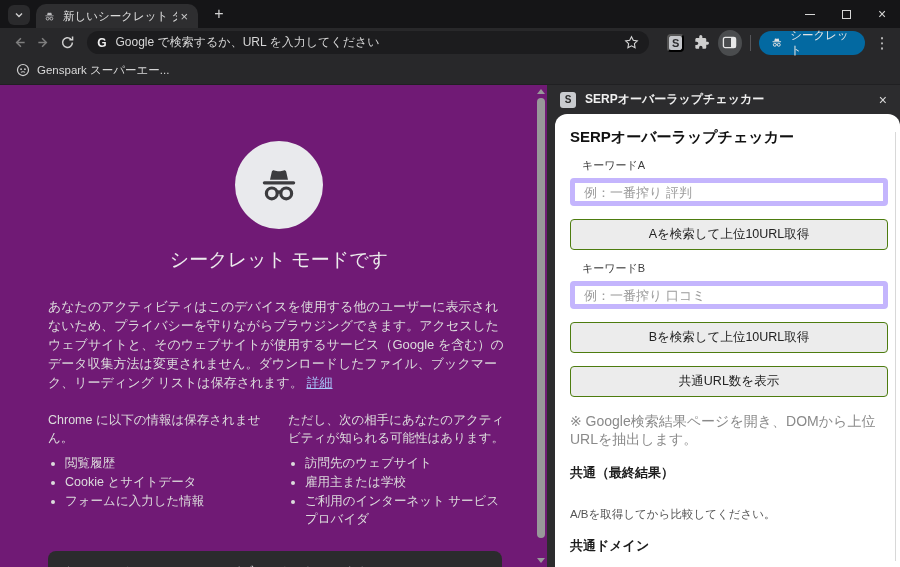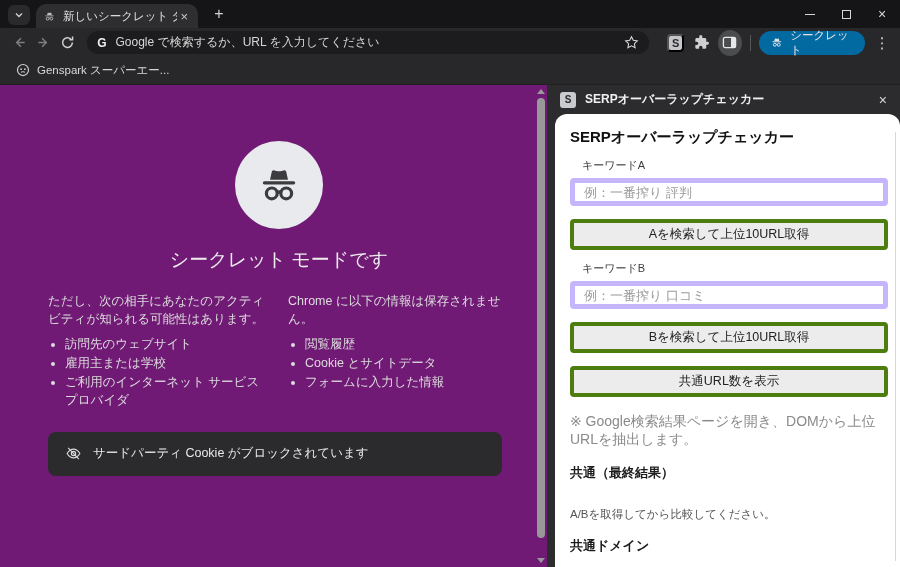--- a/index.html
+++ b/index.html
@@ -88,21 +88,21 @@
   .sp-close { margin-left:auto; background:none; border:none; color:#dadada; font-size:14px; cursor:pointer; }
   .sp-card { position:relative; flex:1; margin-left:8px; background:#ffffff; border-radius:12px 12px 0 0;
              padding:14px 13px 0 15px; overflow:hidden; }
   .sp-track { position:absolute; top:18px; bottom:6px; right:4px; width:1px; background:#d8d8d8; }
   .sp-heading { font-size:15px; font-weight:bold; color:#111; }
   .fld-label { margin:11px 12px 5px; font-size:11px; color:#3c3c3c; }
   .fld-input { width:318px; height:28px; border:5px solid #c4b5fd; border-radius:4px; padding:0 9px;
                font-size:13px; color:#222; background:#fff;
                font-family:"Liberation Sans","DejaVu Sans",sans-serif; }
   .fld-input::placeholder { color:#9b9b9b; }
-  .sp-btn { width:318px; height:31px; margin-top:13px; background:#ececec; border:4px solid #4d7c0f;
+  .sp-btn { width:318px; height:31px; margin-top:13px; background:#ececec; border:1px solid #4d7c0f;
             border-radius:4px; font-size:12.5px; color:#222; cursor:pointer;
             font-family:"Liberation Sans","DejaVu Sans",sans-serif; }
   .sp-note { margin-top:16px; font-size:14px; color:#8a8a8a; }
   .sp-sec { margin-top:15px; font-size:13px; font-weight:bold; color:#1c1c1c; }
   .sp-sub { margin-top:25px; font-size:11.5px; color:#555; }
 </style>
 </head>
 <body>
 
 <div class="window">
@@ -225,35 +225,36 @@
                 <rect x="3.9" y="10.1" width="16.2" height="1.6" rx="0.8"></rect>
               </g>
             <g fill="none" stroke="#3c3c3f" stroke-width="1.6">
                 <circle cx="8.4" cy="16.2" r="2.7"></circle>
                 <circle cx="15.6" cy="16.2" r="2.7"></circle>
                 <path d="M10.9 15.9 Q12 14.9 13.1 15.9"></path>
               </g>
           </svg>
         </div>
         <h1 class="ntp-title">シークレット モードです</h1>
+        <p class="intro"><span>あなたのアクティビティはこのデバイスを使用する他のユーザーに表示されないため、プライバシーを守りながらブラウジングできます。アクセスしたウェブサイトと、そのウェブサイトが使用するサービス（Google を含む）のデータ収集方法は変更されません。ダウンロードしたファイル、ブックマーク、リーディング リストは保存されます。</span> <a class="lnk">詳細</a></p>
         <div class="cols">
+          <div class="col">
+            <div>Chrome に以下の情報は保存されません。</div>
+            <ul>
+              <li>閲覧履歴</li>
+              <li>Cookie とサイトデータ</li>
+              <li>フォームに入力した情報</li>
+            </ul>
+          </div>
           <div class="col">
             <div>ただし、次の相手にあなたのアクティビティが知られる可能性はあります。</div>
             <ul>
               <li>訪問先のウェブサイト</li>
               <li>雇用主または学校</li>
               <li>ご利用のインターネット サービス プロバイダ</li>
-            </ul>
-          </div>
-          <div class="col">
-            <div>Chrome に以下の情報は保存されません。</div>
-            <ul>
-              <li>閲覧履歴</li>
-              <li>Cookie とサイトデータ</li>
-              <li>フォームに入力した情報</li>
             </ul>
           </div>
         </div>
         <div class="cookie-card">
           <div class="cookie-title">
             <svg width="17" height="17" viewBox="0 0 24 24" fill="none" stroke="#dadada" stroke-width="1.6">
                 <path d="M3 12 C5.6 7.6 8.9 5.8 12 5.8 C15.1 5.8 18.4 7.6 21 12 C18.4 16.4 15.1 18.2 12 18.2 C8.9 18.2 5.6 16.4 3 12 Z"></path>
                 <circle cx="12" cy="12" r="3"></circle>
                 <path d="M4.5 4 L19.5 20"></path>
               </svg>

